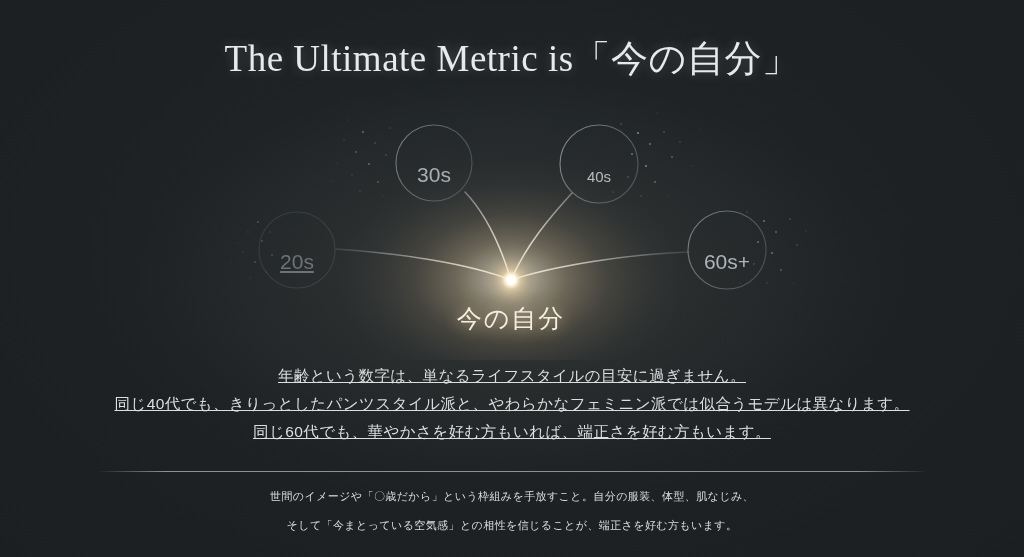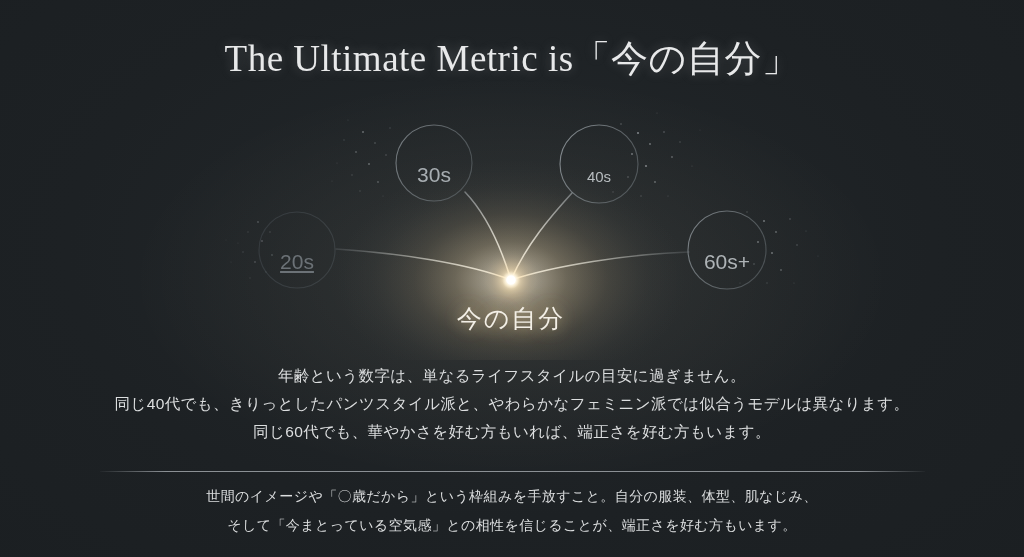--- a/index.html
+++ b/index.html
@@ -79,40 +79,41 @@
     left: 0;
     width: 1024px;
     text-align: center;
   }
   #body-copy .line {
     font-size: 15.5px;
     line-height: 28px;
     color: #dcdedf;
     letter-spacing: 0.4px;
     white-space: nowrap;
+    text-decoration: underline;
   }
 
   #divider {
     position: absolute;
     top: 471px;
     left: 100px;
     width: 825px;
     height: 1px;
     background: linear-gradient(to right, rgba(150,155,160,0.05), rgba(176,181,186,0.75) 8%, rgba(176,181,186,0.75) 92%, rgba(150,155,160,0.05));
   }
 
   #footer-copy {
     position: absolute;
     top: 482px;
     left: 0;
     width: 1024px;
     text-align: center;
   }
   #footer-copy .line {
-    font-size: 14px;
+    font-size: 11px;
     line-height: 29px;
     color: #dcdedf;
     letter-spacing: 0.4px;
     white-space: nowrap;
   }
 </style>
 </head>
 <body>
 
 <div id="stage">

